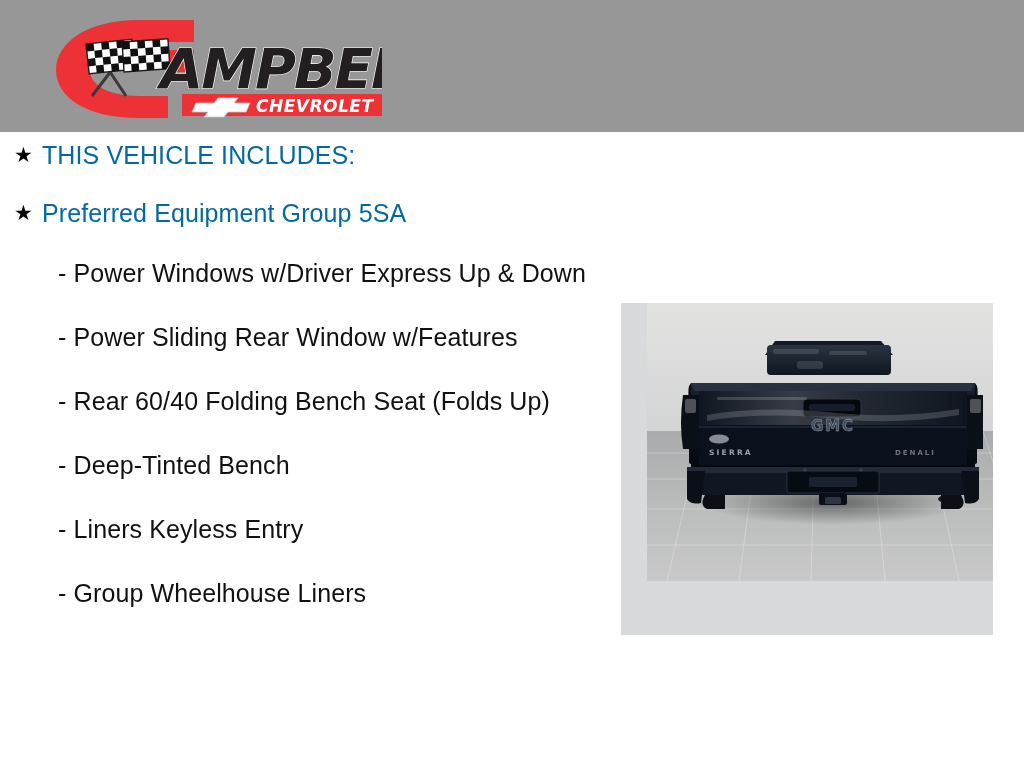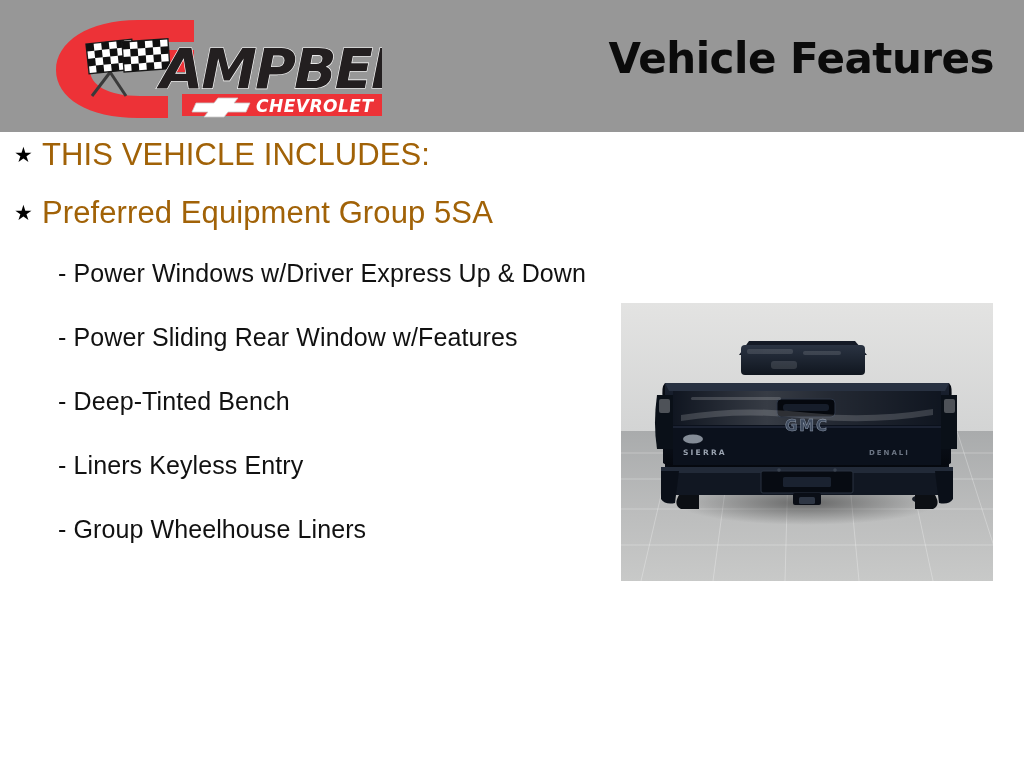--- a/index.html
+++ b/index.html
@@ -71,46 +71,47 @@
   .feat-row .star {
     flex: 0 0 auto;
     width: 28px;
     font-size: 21px;
     line-height: 30px;
     color: #000;
     text-align: left;
   }
   .feat-row .feat-label {
     flex: 1 1 auto;
-    font-size: 31px;
+    font-size: 25px;
     line-height: 30px;
-    color: #a16207;
+    color: #0369a1;
     letter-spacing: 0.1px;
   }
 
   .sub-row {
     position: relative;
     margin-left: 58px;
     width: 530px;
     margin-bottom: 30px;
     font-size: 25px;
     line-height: 34px;
     color: #111;
     letter-spacing: 0.1px;
   }
 
   
   .photo-frame {
     position: absolute;
     left: 621px;
     top: 303px;
     width: 372px;
-    height: 278px;
+    height: 332px;
     overflow: hidden;
     background: #d9dadb;
+    padding-left: 26px;
   }
   .photo-frame svg { display: block; width: 372px; height: 278px; }
 </style>
 </head>
 <body>
 
 <div id="slide">
 
   <div class="header-band"></div>
 
@@ -167,36 +168,36 @@
 
       <rect x="140" y="80" width="200" height="22" fill="#ED3237"></rect>
 
       <g transform="translate(150,84)">
         <path d="M4 5 L22 5 L26 0 L46 0 L42 5 L58 5 L54 14 L36 14 L32 19 L12 19 L16 14 L0 14 Z" fill="#ffffff" stroke="#c9c9c9" stroke-width="0.8"></path>
       </g>
       <text x="214" y="98" font-family="DejaVu Sans, sans-serif" font-size="17" font-weight="700" font-style="italic" letter-spacing="0.5" fill="#ffffff">CHEVROLET</text>
     </svg>
   </div>
 
-  <div class="slide-title">Vehicle Features</div>
 
   <div class="features">
 
     <div class="feat-row">
       <span class="star">★</span>
       <span class="feat-label">THIS VEHICLE INCLUDES:</span>
     </div>
 
     <div class="feat-row">
       <span class="star">★</span>
       <span class="feat-label">Preferred Equipment Group 5SA</span>
     </div>
 
     <div class="sub-row">- Power Windows w/Driver Express Up &amp; Down</div>
     <div class="sub-row">- Power Sliding Rear Window w/Features</div>
+    <div class="sub-row">- Rear 60/40 Folding Bench Seat (Folds Up)</div>
     <div class="sub-row">- Deep-Tinted Bench</div>
     <div class="sub-row">- Liners Keyless Entry</div>
     <div class="sub-row">- Group Wheelhouse Liners</div>
 
   </div>
 
   <div class="photo-frame">
     <svg viewBox="0 0 372 278" xmlns="http://www.w3.org/2000/svg">
       <defs>
         <linearGradient id="wallG" x1="0" y1="0" x2="0" y2="1">

